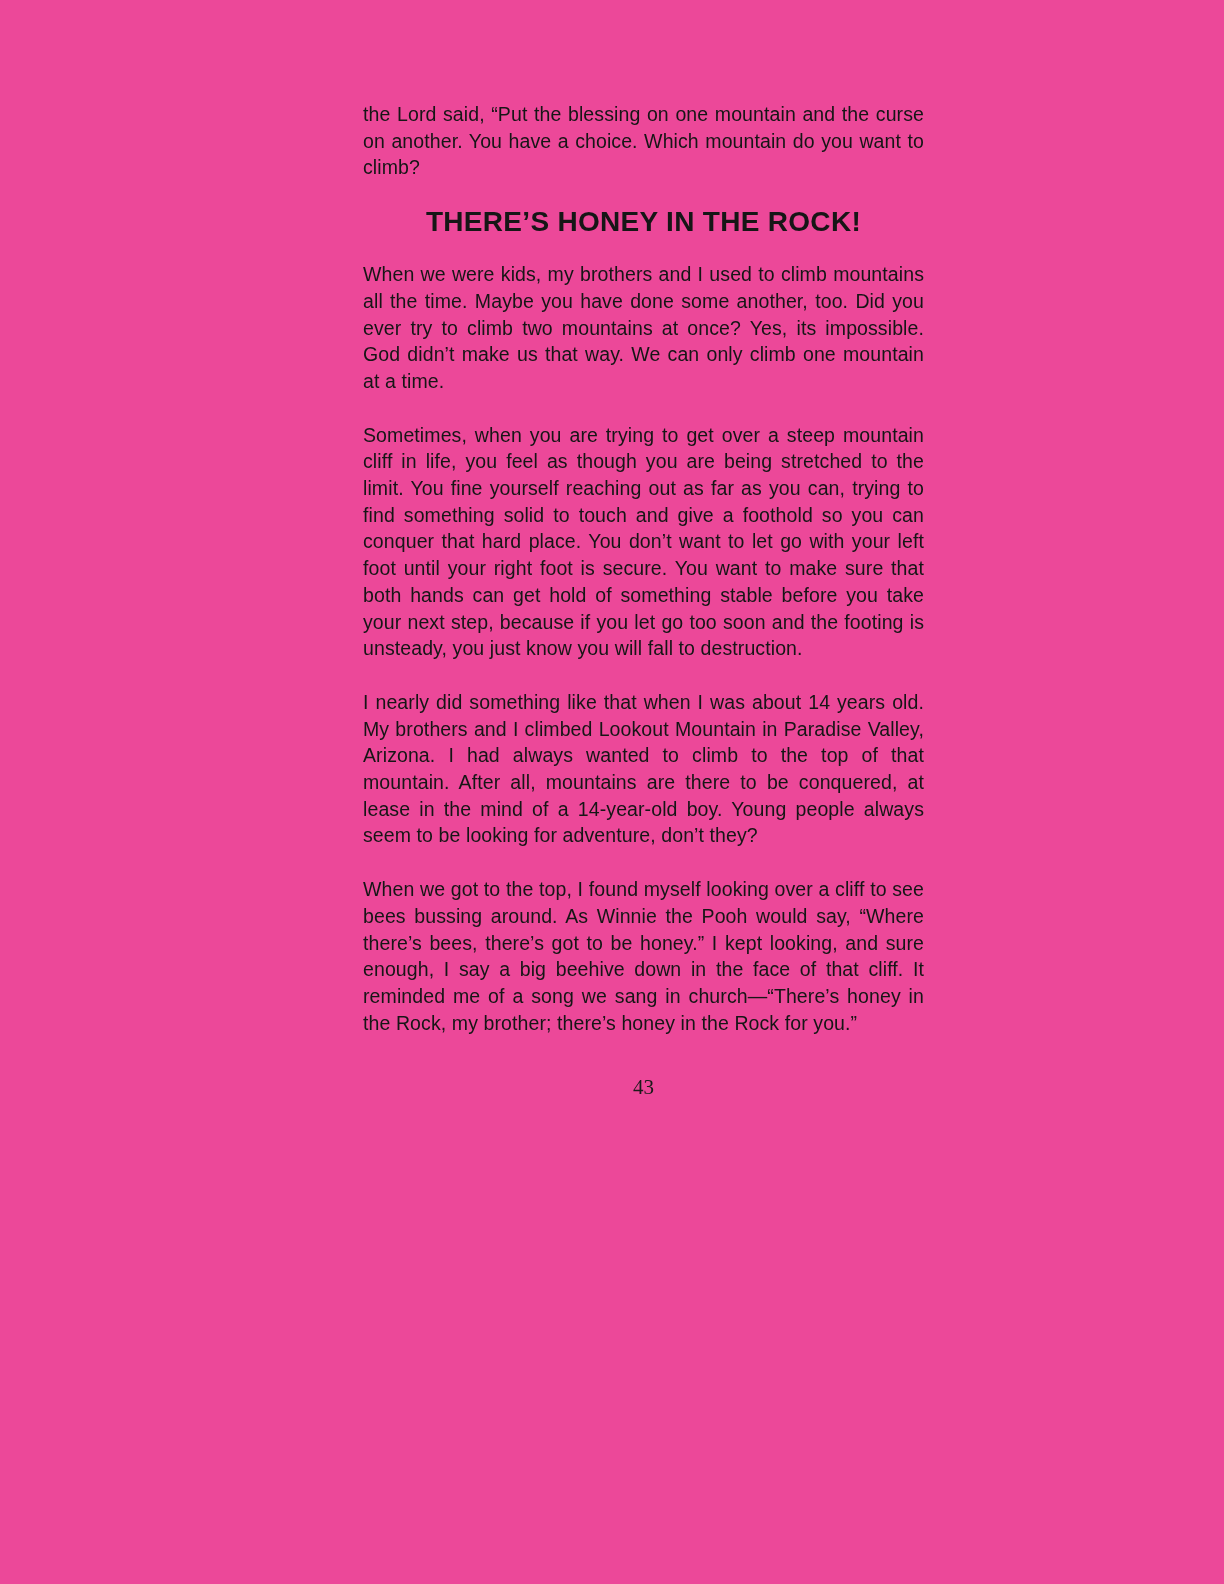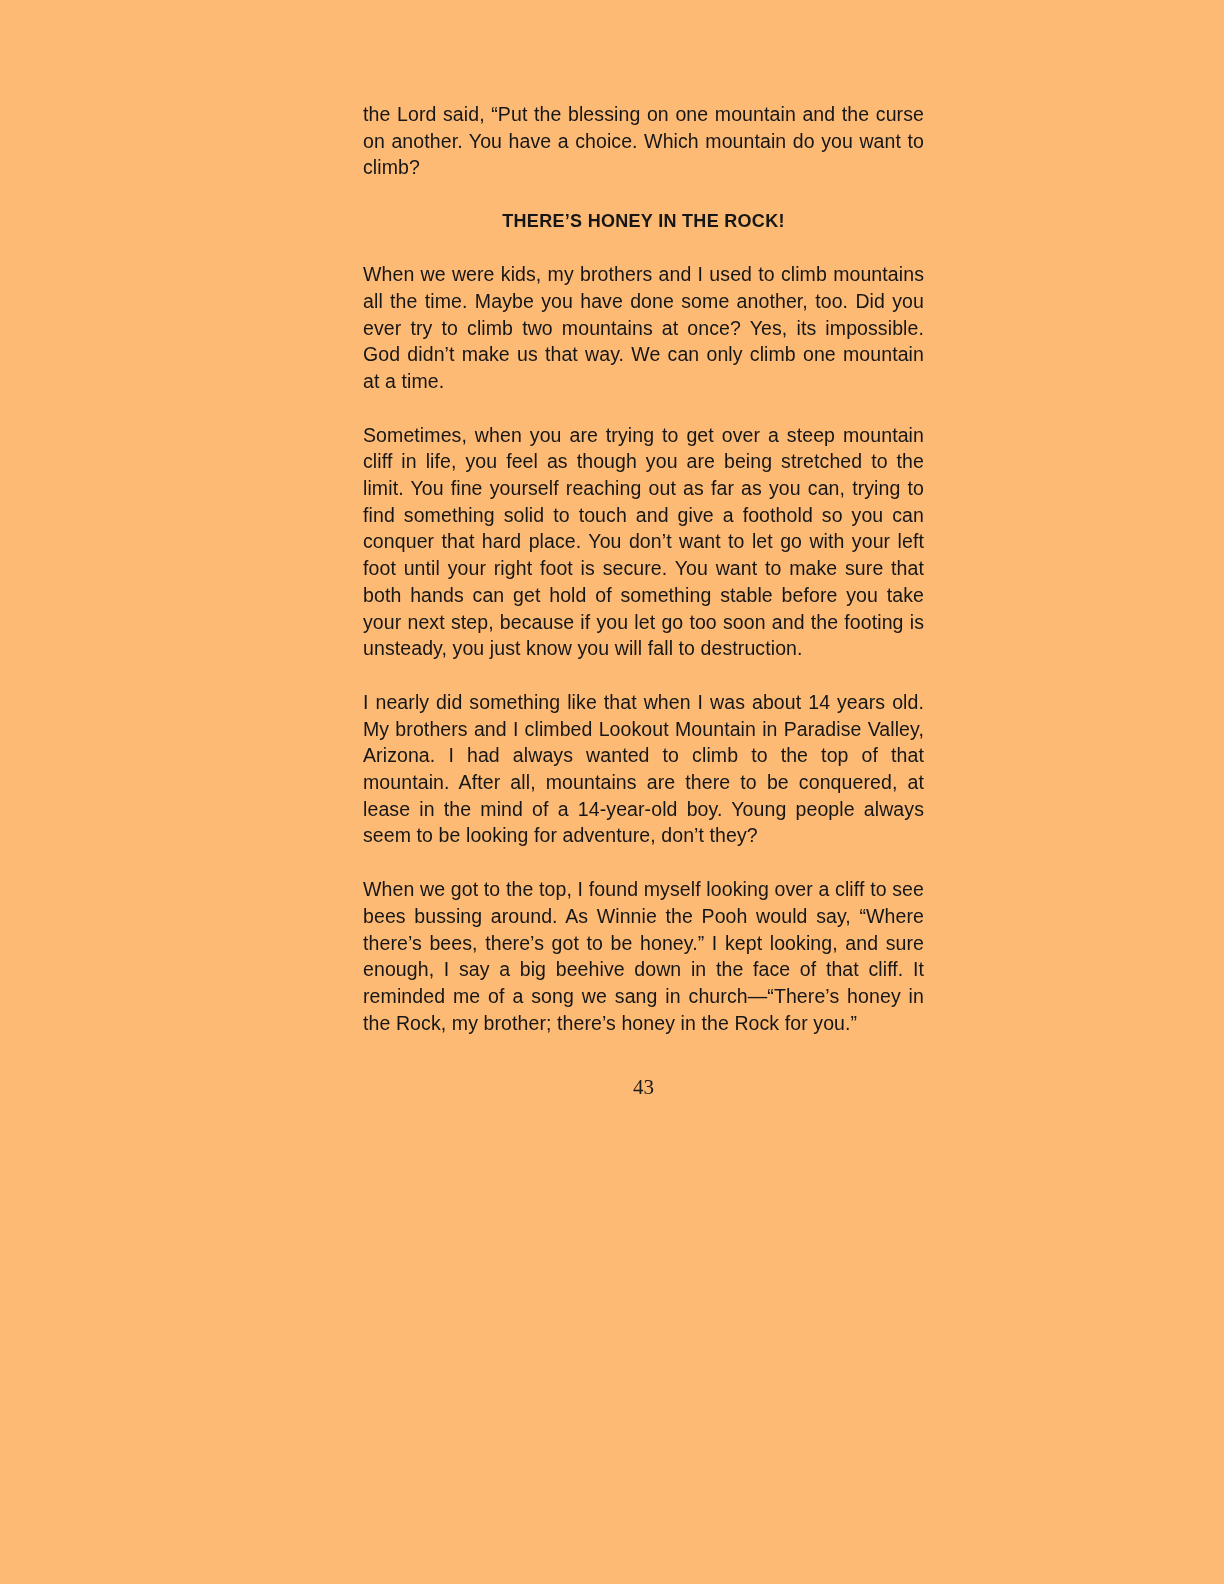--- a/index.html
+++ b/index.html
@@ -4,41 +4,41 @@
 <style>
   html, body {
     margin: 0;
     padding: 0;
     background: #ffffff;
   }
   .page {
     position: relative;
     width: 1224px;
     height: 1584px;
-    background: #fdba74;
+    background: #ec4899;
     overflow: hidden;
     font-family: "Liberation Sans", "DejaVu Sans", sans-serif;
     color: #161616;
   }
   .text-column {
     position: absolute;
     left: 363px;
     top: 101px;
     width: 561px;
   }
   p.body {
     margin: 0 0 27px 0;
     font-size: 19.5px;
     line-height: 26.7px;
     text-align: justify;
     letter-spacing: 0.1px;
   }
   h1.section-heading {
     margin: 0 0 26px 0;
-    font-size: 18px;
+    font-size: 28px;
     line-height: 27px;
     font-weight: bold;
     text-align: center;
     letter-spacing: 0.3px;
   }
   .page-number {
     margin-top: 39px;
     text-align: center;
     font-family: "Liberation Serif", "DejaVu Serif", serif;
     font-size: 21px;

